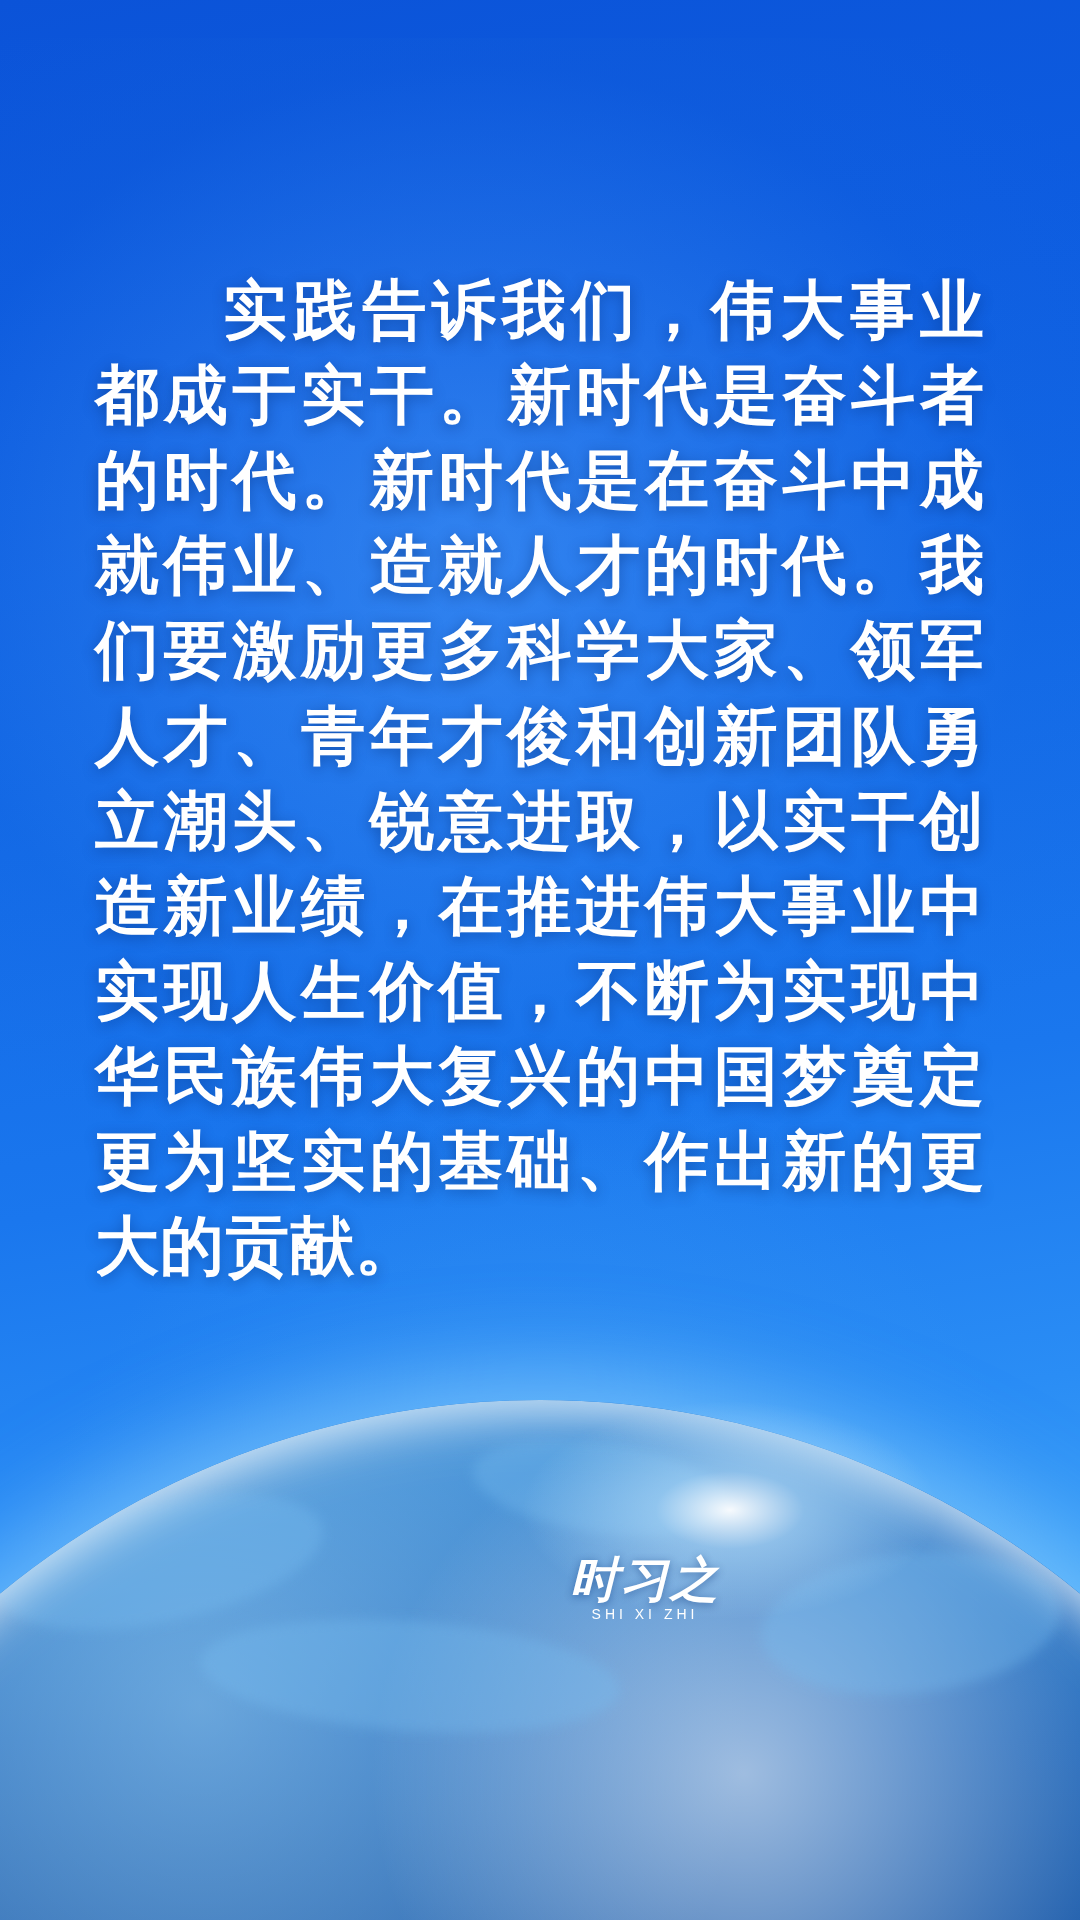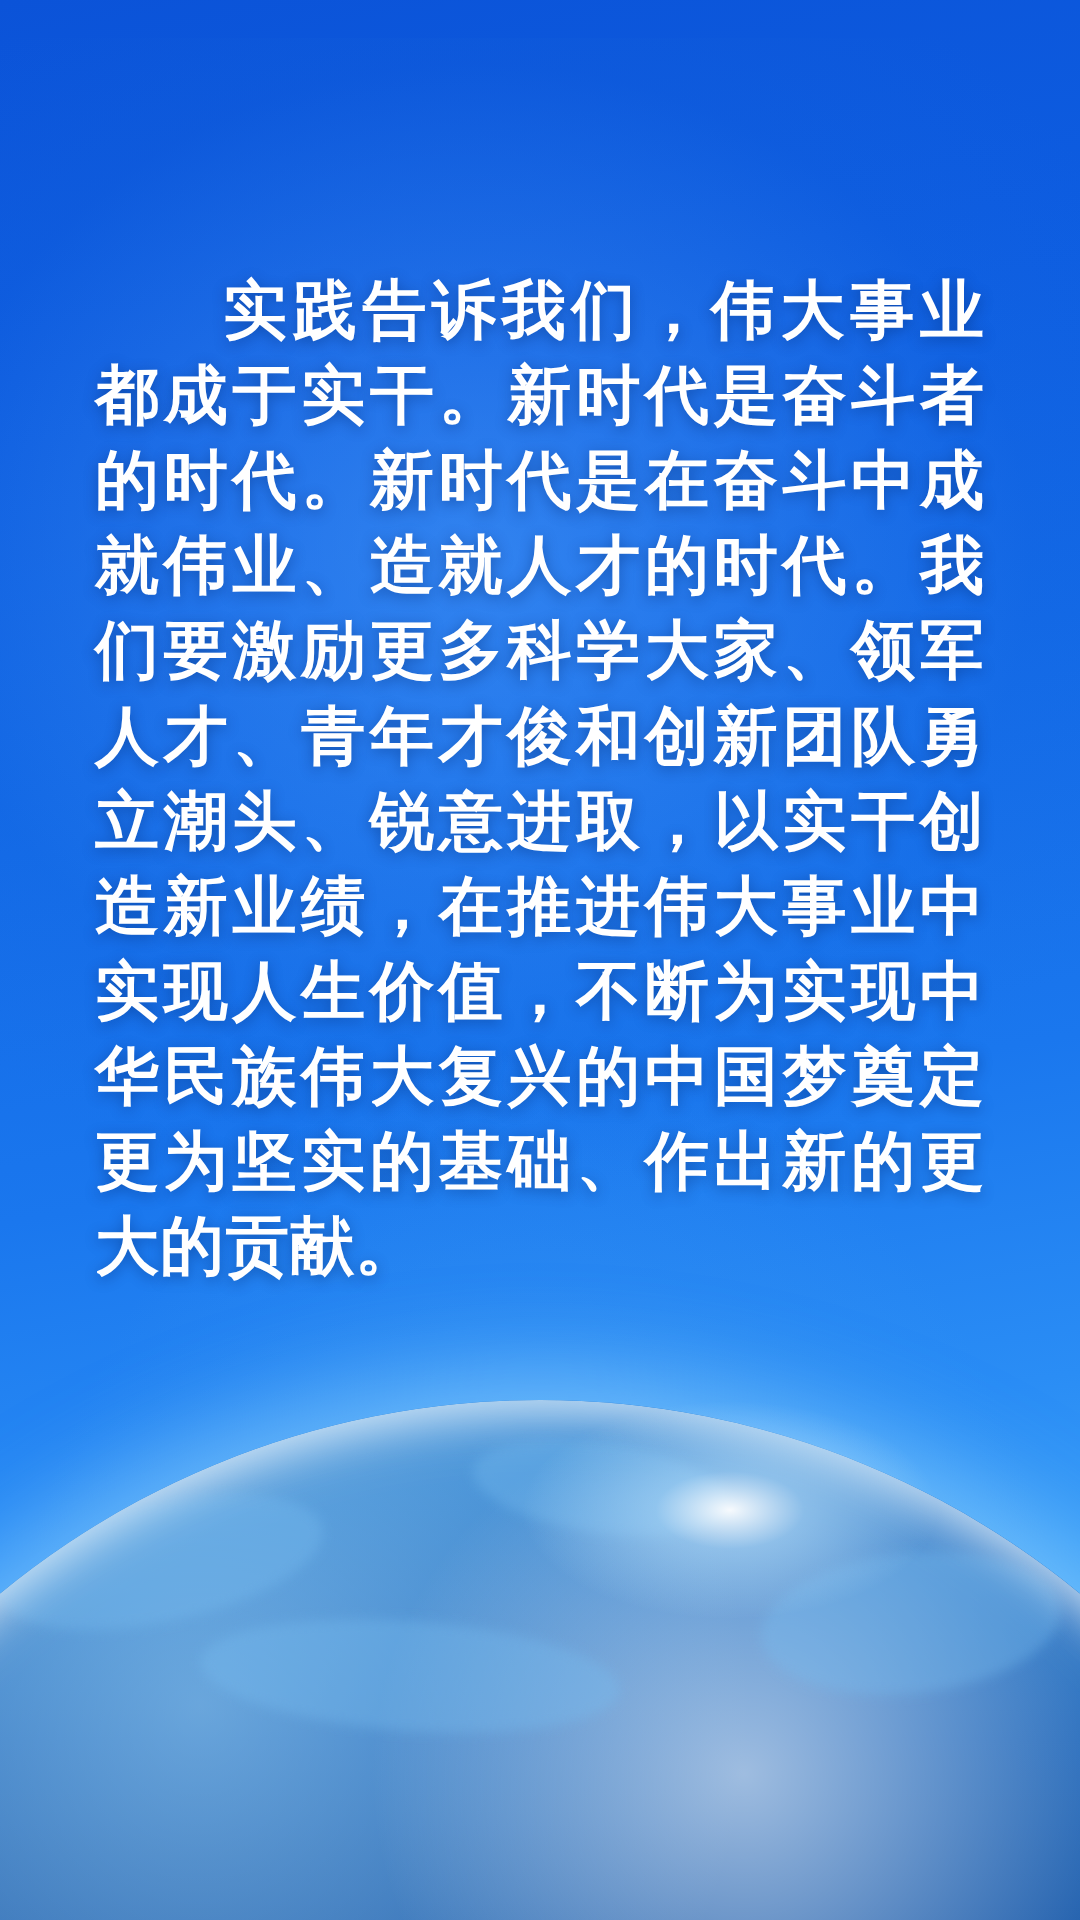--- a/index.html
+++ b/index.html
@@ -215,20 +215,25 @@
 
 
   <div class="logos">
 
     <div class="people-logo">
       <div class="people-mark">人民网</div>
       <div class="people-sub">中国共产党新闻网</div>
       <div class="people-url">cpc.people.cn</div>
     </div>
 
+    <div class="shixi">
+      <div class="shixi-ring"></div>
+      <div class="shixi-text">时习之</div>
+      <div class="shixi-pinyin">SHI XI ZHI</div>
+    </div>
 
   </div>
 
   <div class="earth">
     <div class="earth-land l1"></div>
     <div class="earth-land l2"></div>
     <div class="earth-land l3"></div>
     <div class="earth-land l4"></div>
     <div class="earth-rim"></div>
   </div>

